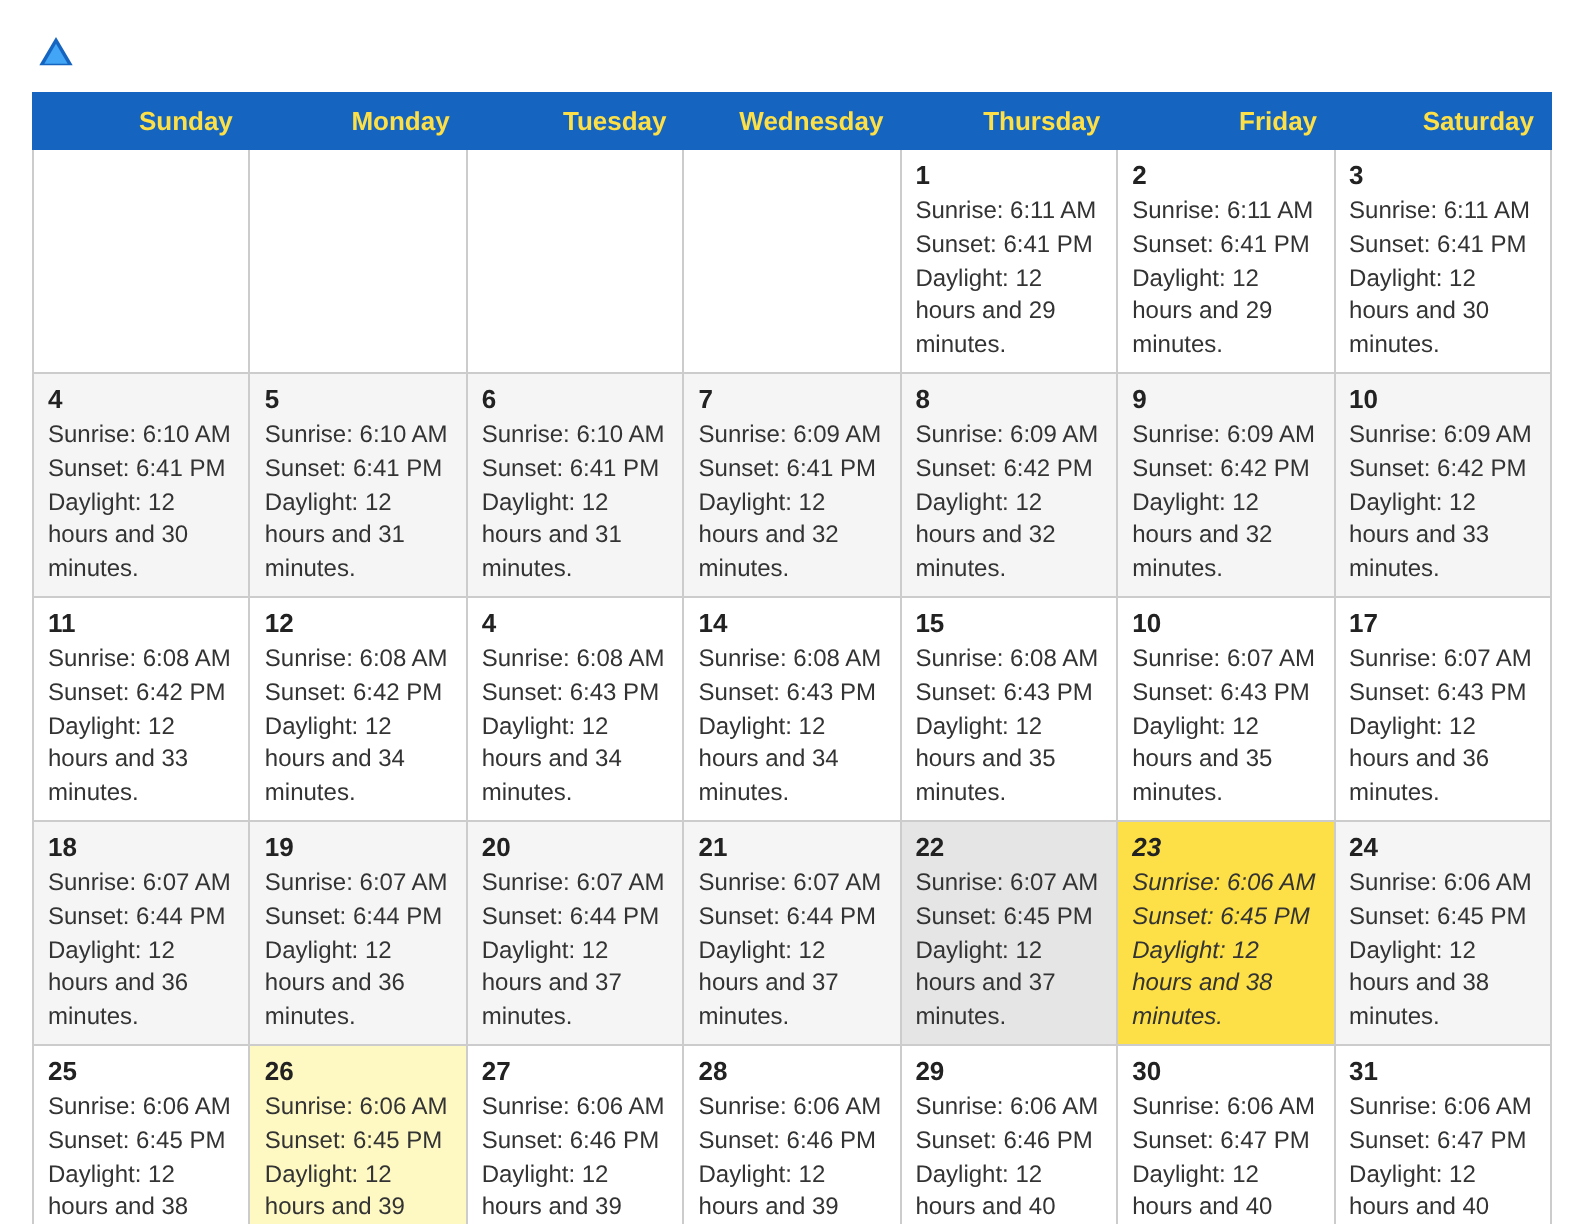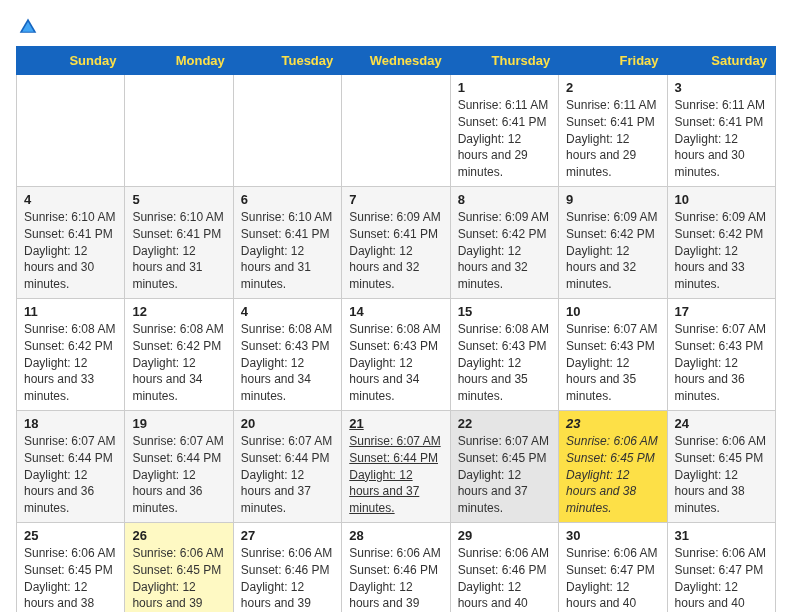--- a/index.html
+++ b/index.html
@@ -254,21 +254,21 @@
           <div class="cell-text" style="white-space: pre-line;">Sunrise: 6:07 AM
 Sunset: 6:44 PM
 Daylight: 12 hours and 36 minutes.</div>
         </td>
         <td style="background: rgb(245, 245, 245);">
           <span class="day-number">20</span>
           <div class="cell-text" style="white-space: pre-line;">Sunrise: 6:07 AM
 Sunset: 6:44 PM
 Daylight: 12 hours and 37 minutes.</div>
         </td>
-        <td style="background: rgb(245, 245, 245); text-decoration: underline;">
+        <td style="background: rgb(245, 245, 245);">
           <span class="day-number">21</span>
           <div class="cell-text" style="white-space: pre-line;">Sunrise: 6:07 AM
 Sunset: 6:44 PM
 Daylight: 12 hours and 37 minutes.</div>
         </td>
         <td style="background: #e5e5e5;">
           <span class="day-number">22</span>
           <div class="cell-text" style="white-space: pre-line;">Sunrise: 6:07 AM
 Sunset: 6:45 PM
 Daylight: 12 hours and 37 minutes.</div>

